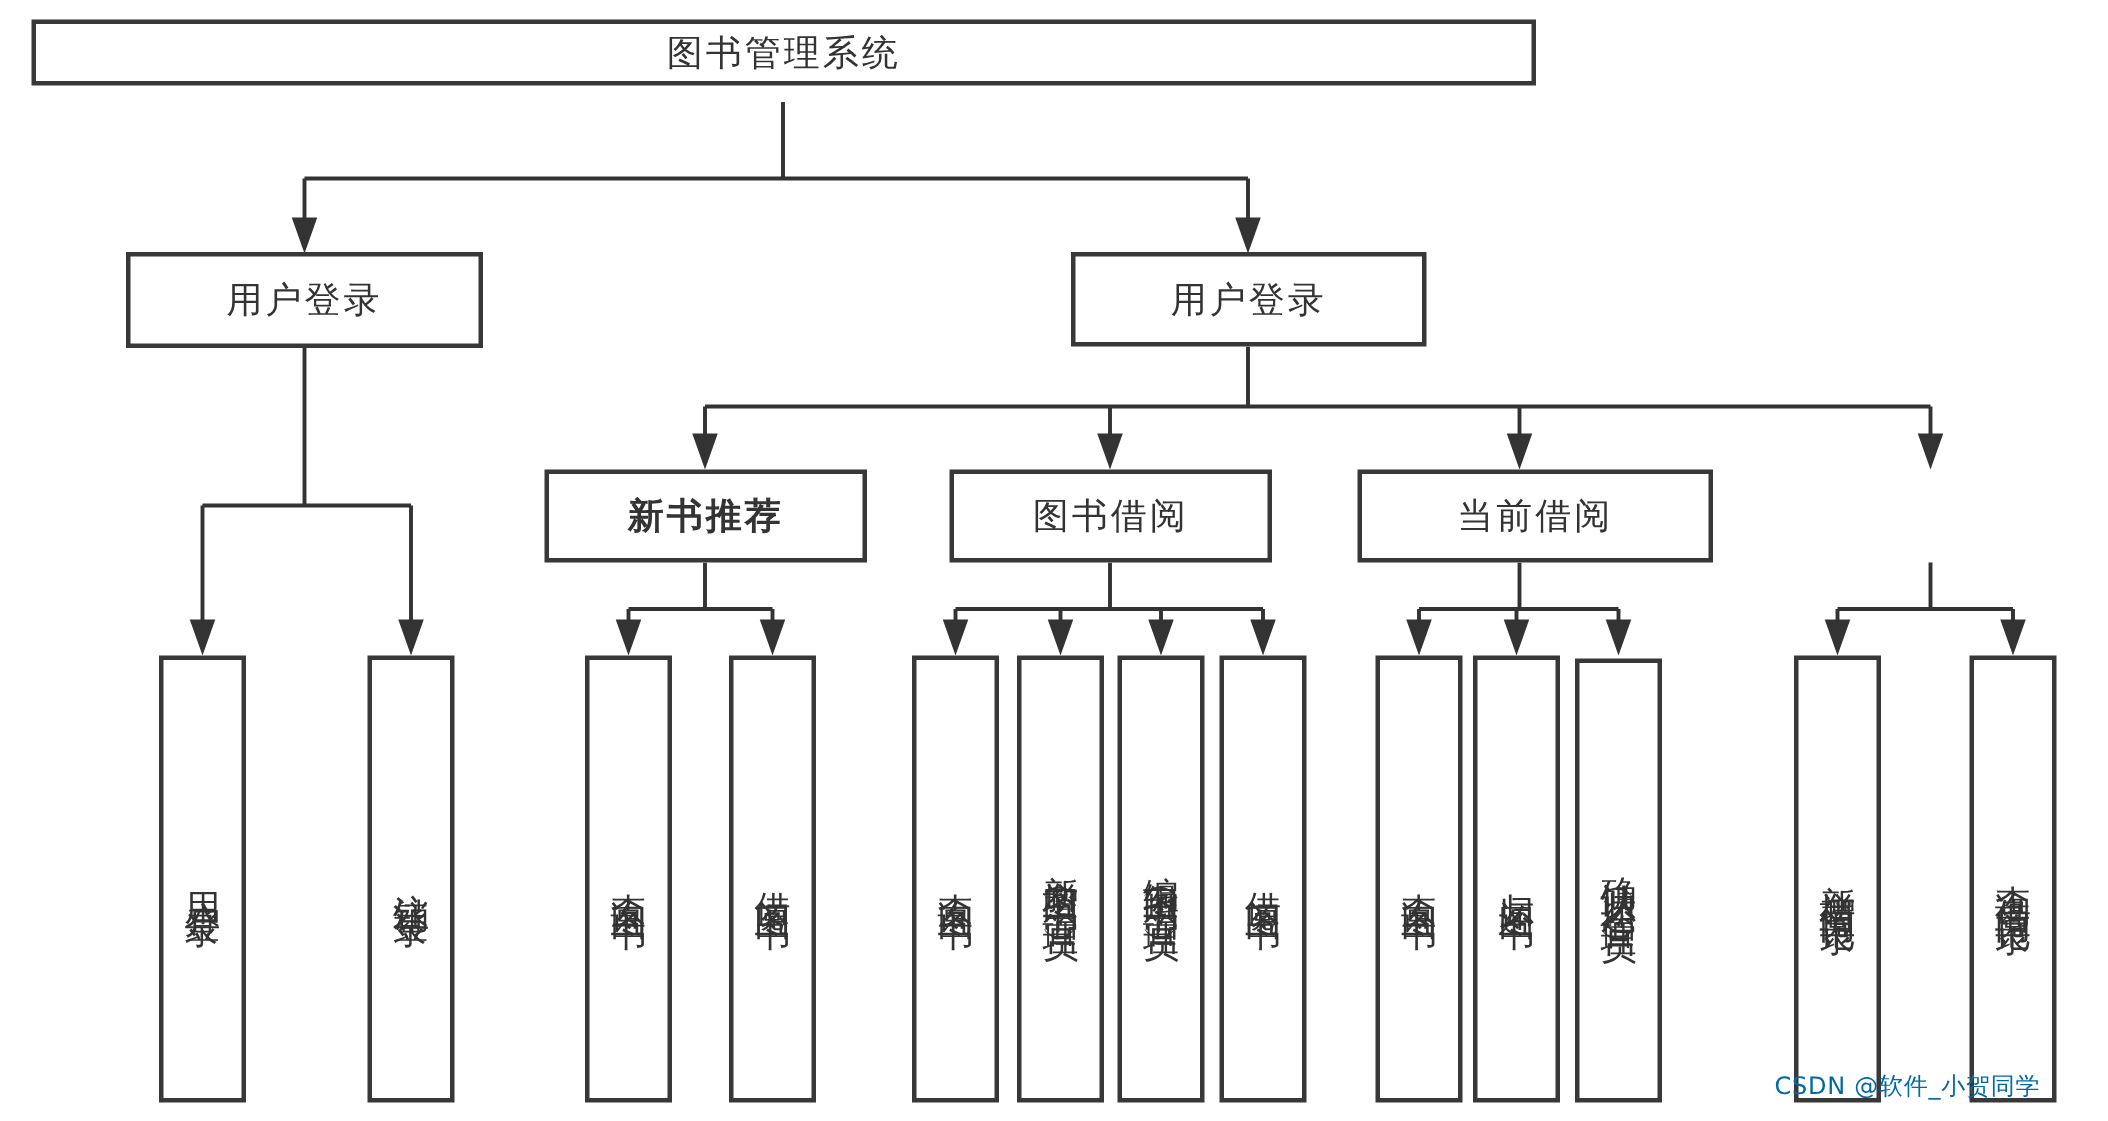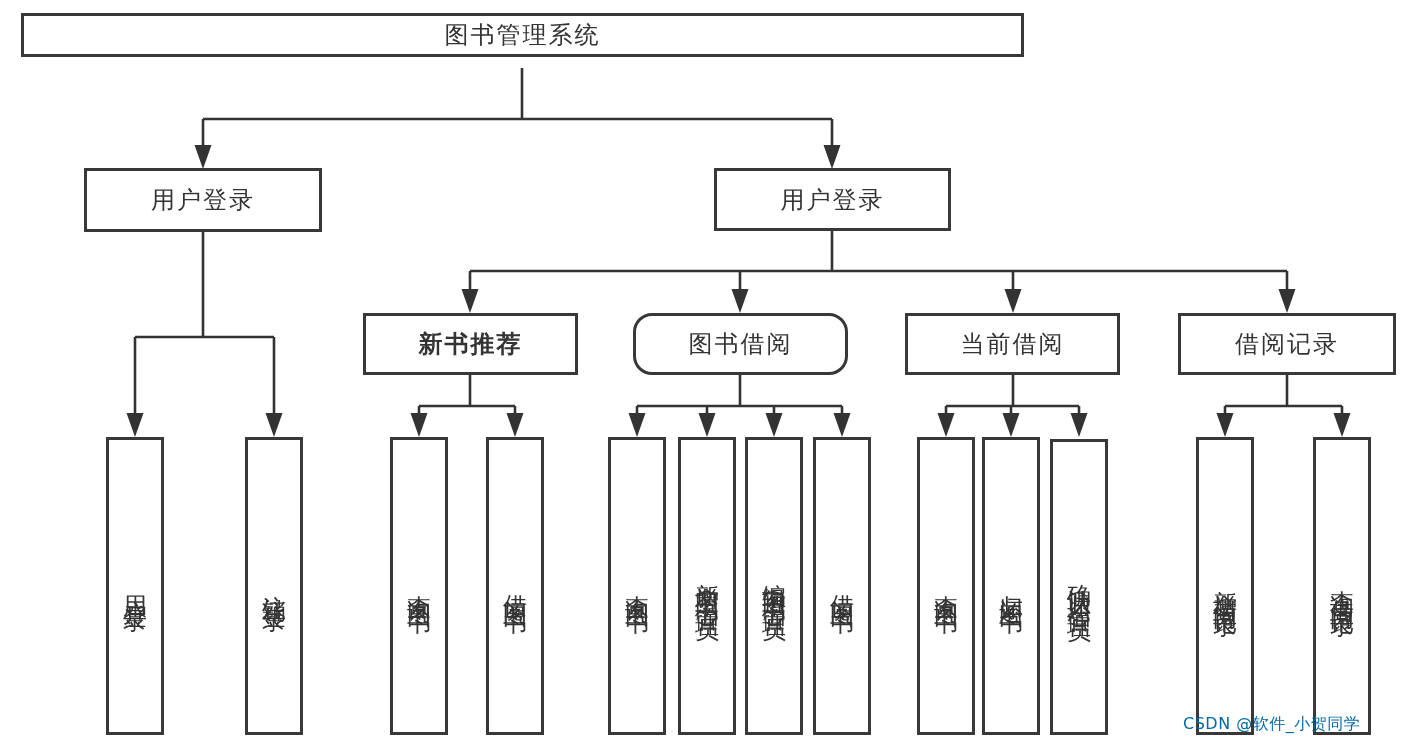--- a/index.html
+++ b/index.html
@@ -115,28 +115,25 @@
   <div class="box h" style="left:84px; top:168px; width:238px; height:64px;">
     <span>用户登录</span>
   </div>
   <div class="box h" style="left:714px; top:168px; width:237px; height:63px;">
     <span>用户登录</span>
   </div>
 
   <div class="box h" style="left:363px; top:313px; width:215px; height:62px;font-weight:bold;">
     <span>新书推荐</span>
   </div>
-  <div class="box h" style="left:633px; top:313px; width:215px; height:62px;border-radius:19px;">
+  <div class="box h" style="left:633px; top:313px; width:215px; height:62px;">
     <span>图书借阅</span>
   </div>
-  <div class="box h" style="left:905px; top:313px; width:215px; height:62px;">
+  <div class="box h" style="left:905px; top:313px; width:237px; height:62px;">
     <span>当前借阅</span>
-  </div>
-  <div class="box h" style="left:1178px; top:313px; width:218px; height:62px;">
-    <span>借阅记录</span>
   </div>
 
   <div class="box v" style="left:106px; top:437px; width:58px; height:298px;">
     <span>用户登录</span>
   </div>
   <div class="box v" style="left:245px; top:437px; width:58px; height:298px;">
     <span>注销登录</span>
   </div>
 
   <div class="box v" style="left:390px; top:437px; width:58px; height:298px;">

